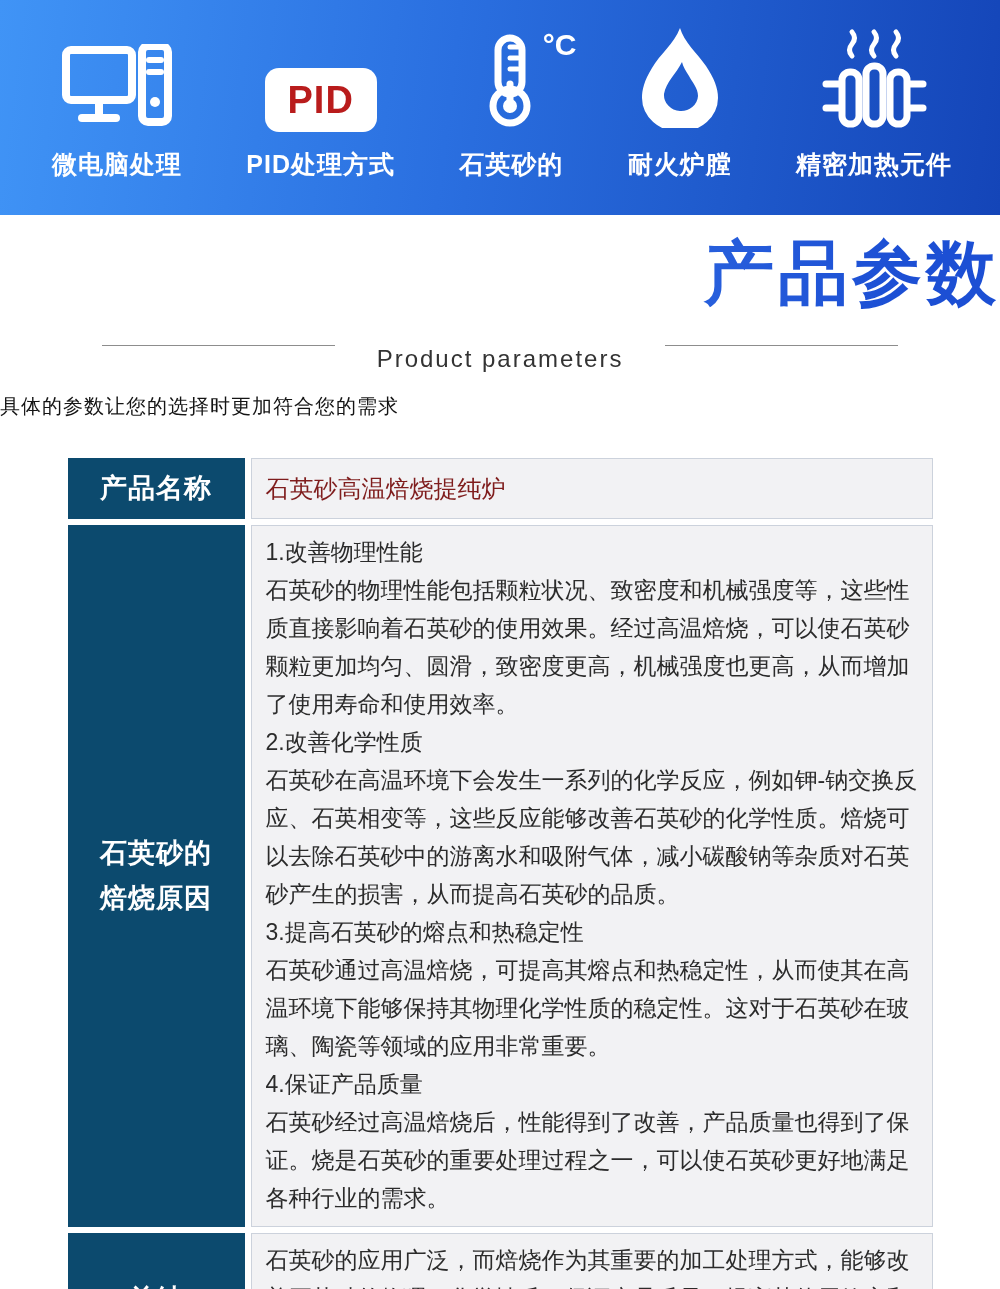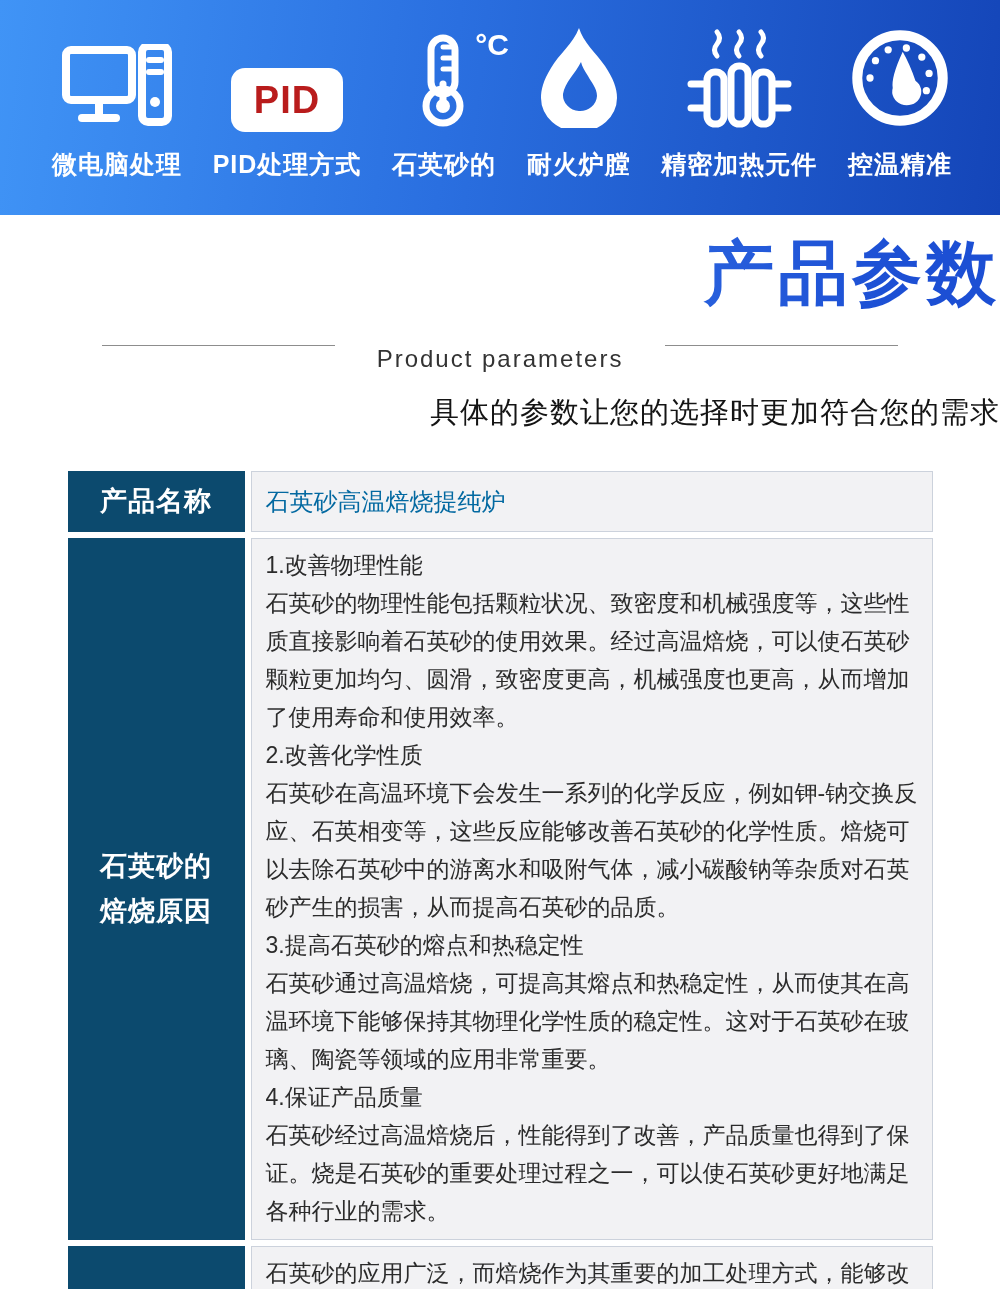--- a/index.html
+++ b/index.html
@@ -40,38 +40,38 @@
     font-size:70px; font-weight:900; letter-spacing:4px;
     background:linear-gradient(90deg,#4a90f5 10%,#1c4fd4 90%);
     -webkit-background-clip:text; background-clip:text; color:transparent;
   }
   @supports not ((-webkit-background-clip:text) or (background-clip:text)) {
     .big-title { color:#2563d8; background:none; }
   }
   .divider { display:flex; align-items:flex-start; width:796px; margin:24px auto 0; gap:42px; }
   .divider .line { flex:1; height:1px; background:#8d8d8d; }
   .divider .divider-text { font-size:24px; color:#333333; letter-spacing:2px; white-space:nowrap; }
-  .section-desc { margin-top:20px; text-align:right; font-size:29px; font-weight:500; color:#141414; letter-spacing:1px; }
+  .section-desc { margin-top:20px; text-align:left; font-size:20px; font-weight:500; color:#141414; letter-spacing:1px; }
 
   
   .spec-table { width:865px; margin:38px auto 0; }
   .spec-row { display:flex; margin-bottom:6px; }
   .spec-head {
     flex:0 0 177px; margin-right:6px;
     background:#0c4a6e; color:#ffffff;
     display:flex; align-items:center; justify-content:center;
     font-size:27px; font-weight:600; letter-spacing:1px;
     text-align:center; white-space:pre-line; line-height:45px;
   }
   .spec-body {
     flex:1; background:#f2f2f4; border:1px solid #ccd2dc;
     color:#2b2b2b; font-size:23px; line-height:38px;
     padding:7px 14px 9px 14px; white-space:pre-line;
   }
-  .spec-body.single { display:flex; align-items:center; min-height:61px; padding-top:0; padding-bottom:0; font-size:24px; color:#0369a1; }
+  .spec-body.single { display:flex; align-items:center; min-height:61px; padding-top:0; padding-bottom:0; font-size:24px; color:#7f1d1d; }
 
   
   svg .st { fill:none; stroke:#ffffff; stroke-linecap:round; stroke-linejoin:round; }
 </style>
 </head>
 <body>
 
 <div class="banner">
 
   <div class="feature">
@@ -153,38 +153,20 @@
           <line class="st" x1="8" y1="56" x2="22" y2="56" stroke-width="7"></line>
           <line class="st" x1="8" y1="80" x2="22" y2="80" stroke-width="7"></line>
           <line class="st" x1="91" y1="56" x2="105" y2="56" stroke-width="7"></line>
           <line class="st" x1="91" y1="80" x2="105" y2="80" stroke-width="7"></line>
         </svg>
       </span>
     </div>
     <div class="feature-label">精密加热元件</div>
   </div>
 
-  <div class="feature">
-    <div class="icon-box">
-      <span>
-        <svg width="100" height="100" viewBox="0 0 110 110">
-          <circle class="st" cx="55" cy="55" r="47" stroke-width="11"></circle>
-          <circle cx="22" cy="55" r="4" fill="#ffffff"></circle>
-          <circle cx="28" cy="36" r="4" fill="#ffffff"></circle>
-          <circle cx="42" cy="24" r="4" fill="#ffffff"></circle>
-          <circle cx="62" cy="22" r="4" fill="#ffffff"></circle>
-          <circle cx="79" cy="32" r="4" fill="#ffffff"></circle>
-          <circle cx="87" cy="50" r="4" fill="#ffffff"></circle>
-          <circle cx="84" cy="69" r="4" fill="#ffffff"></circle>
-          <path fill="#ffffff" d="M58 26 Q45 54 47 66 A16 15 0 1 0 72 58 Q66 40 58 26 Z"></path>
-        </svg>
-      </span>
-    </div>
-    <div class="feature-label">控温精准</div>
-  </div>
 
 </div>
 
 <h1 class="big-title">产品参数</h1>
 
 <div class="divider">
   <span class="line"></span>
   <span class="divider-text">Product parameters</span>
   <span class="line"></span>
 </div>

